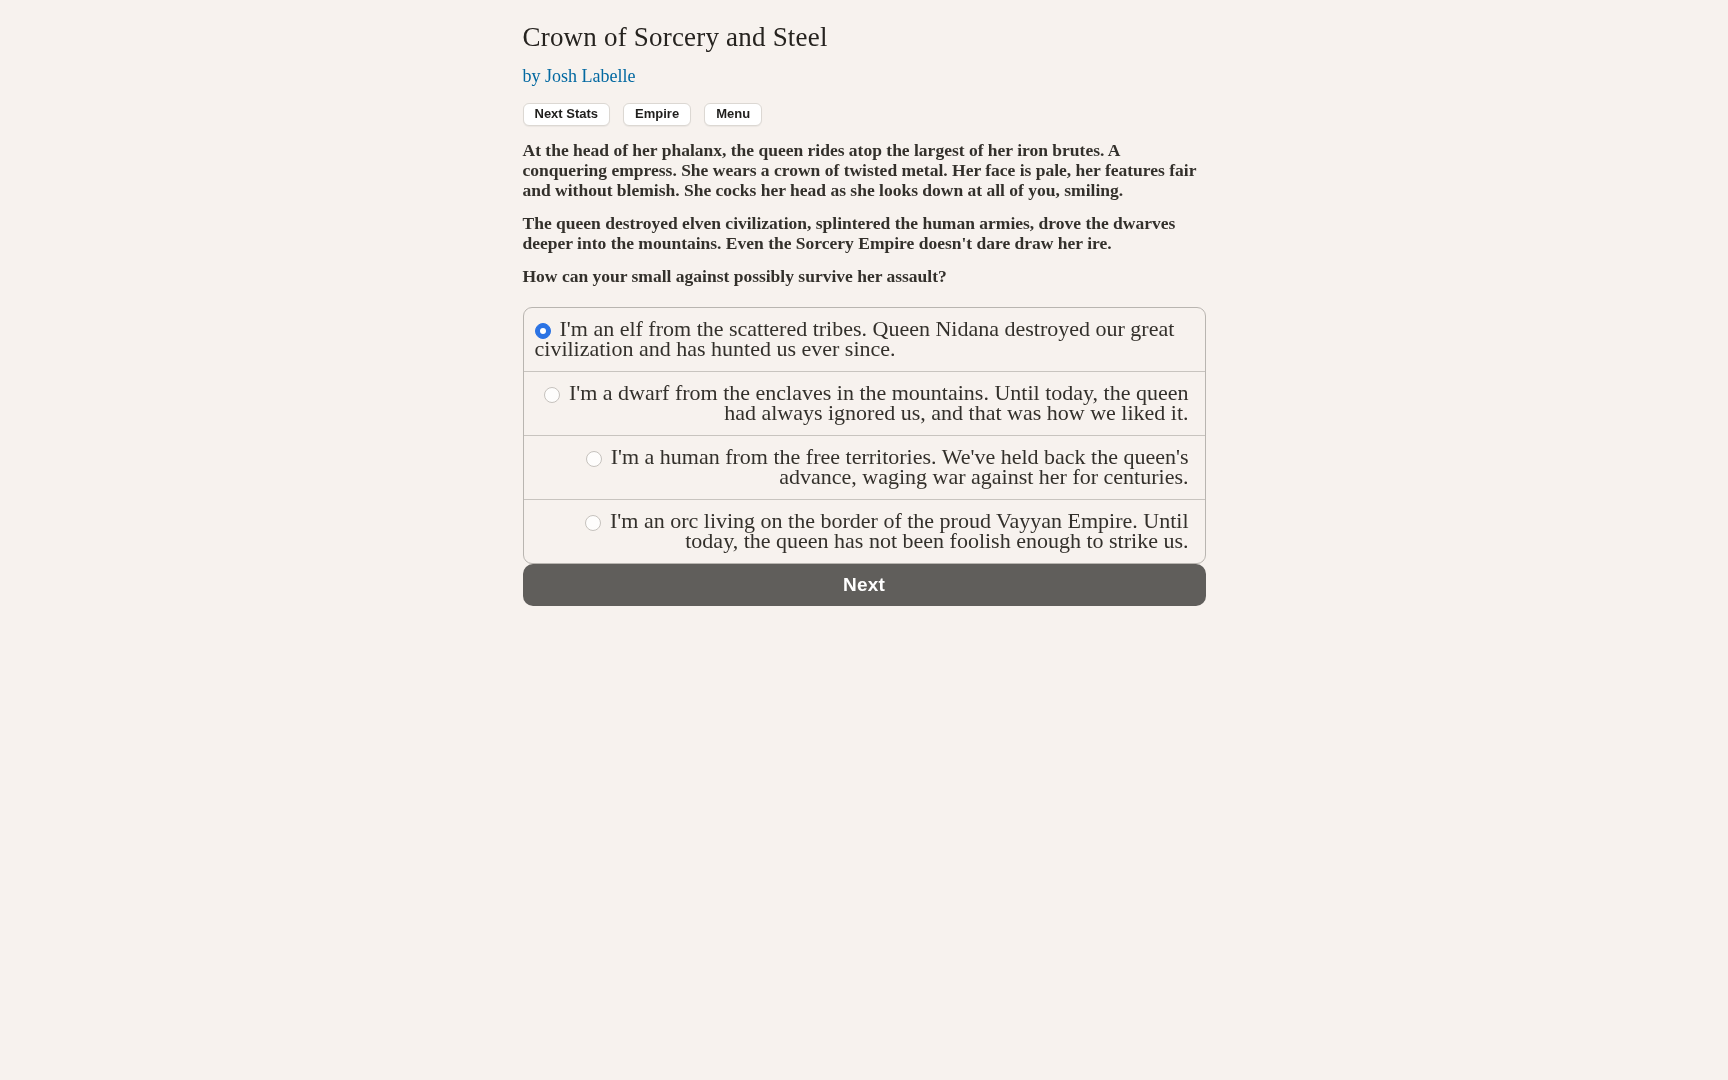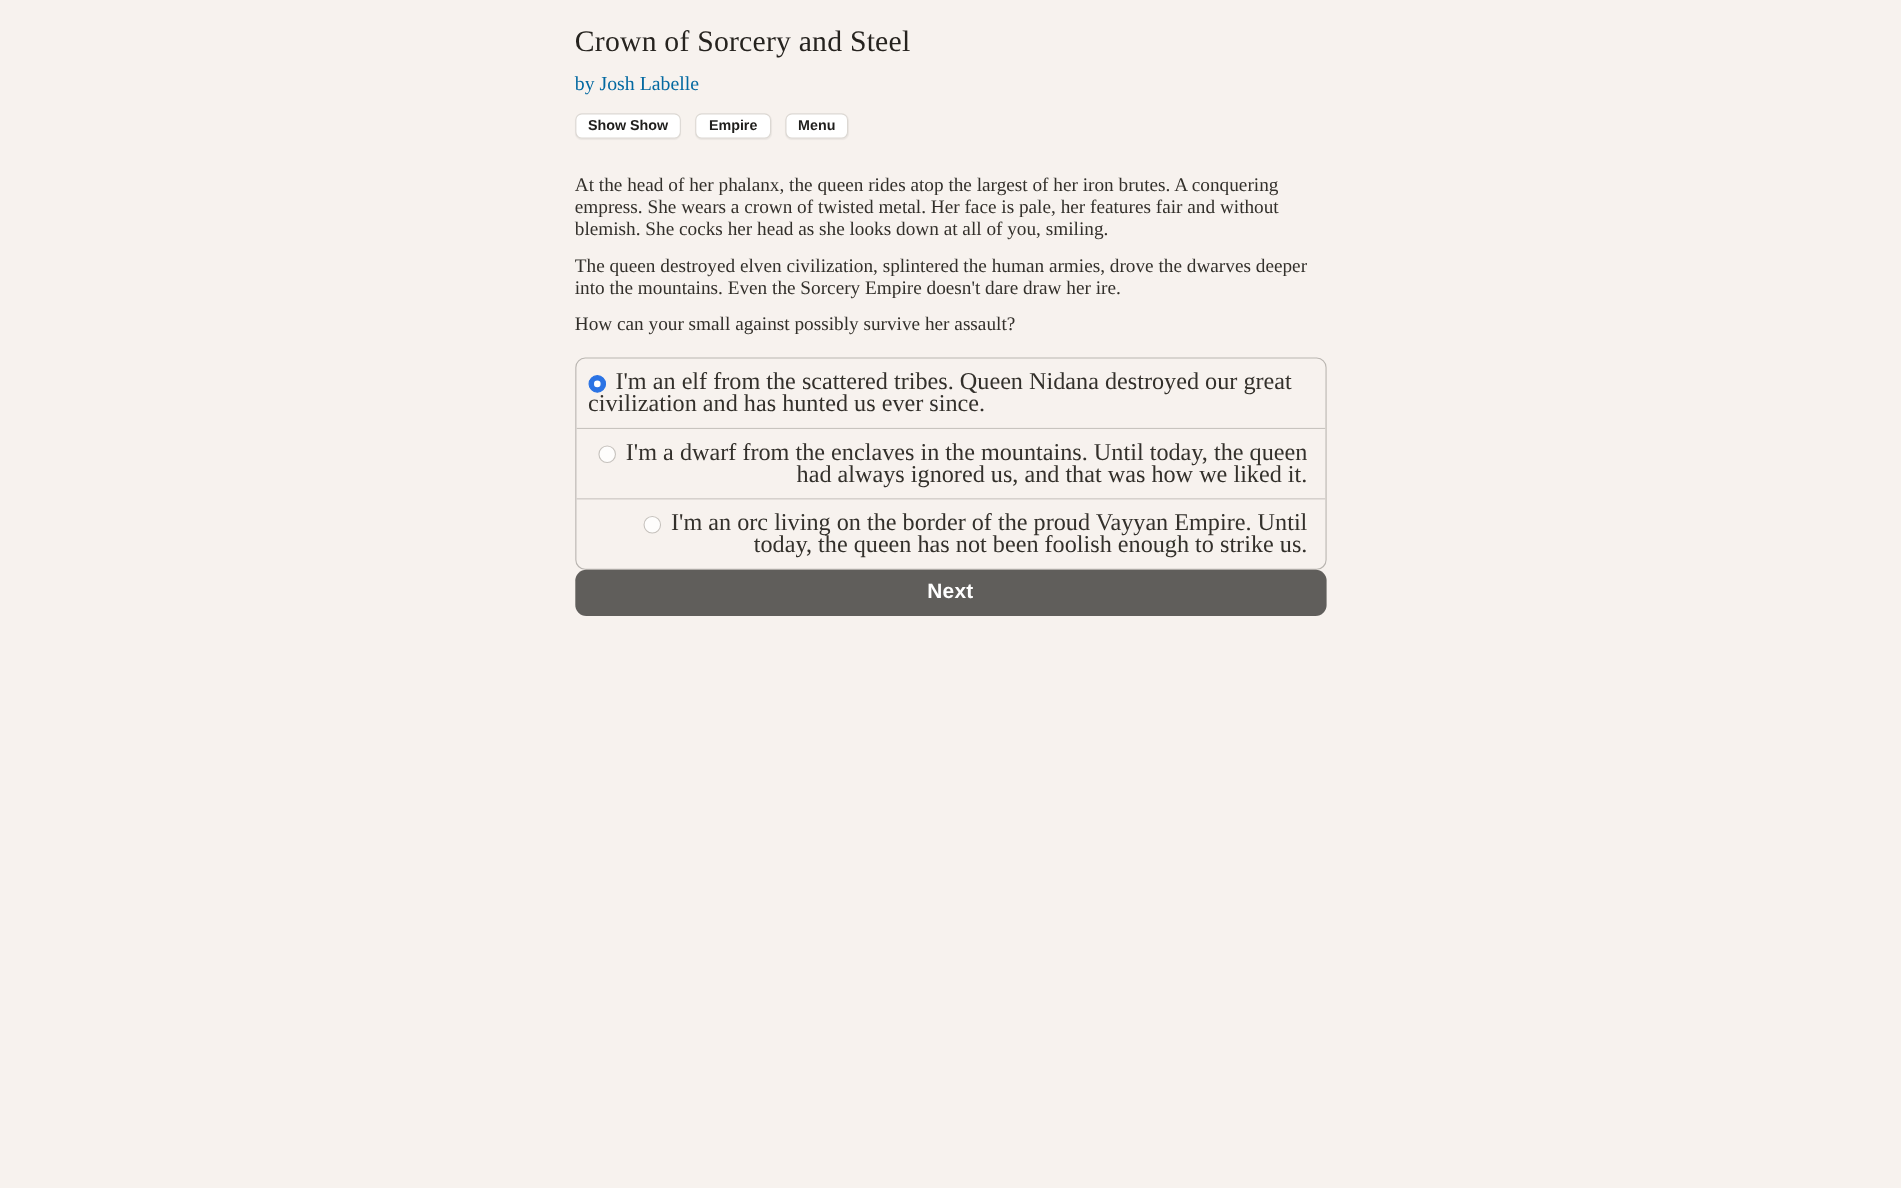--- a/index.html
+++ b/index.html
@@ -41,21 +41,22 @@
     color: #1f1e1c;
     background: #ffffff;
     border: 1px solid #dcd8d3;
     border-radius: 6px;
     padding: 3px 11px 4px;
     box-shadow: 0 1px 1px rgba(0,0,0,0.05);
     cursor: pointer;
     line-height: 1.1;
   }
   .story {
-    margin-top: 32px;
+    margin-top: 14px;
+    font-weight: bold;
   }
   .story p {
     font-size: 17.5px;
     line-height: 20px;
     margin: 0 0 13px 0;
   }
   .choice-box {
     margin-top: 21px;
     border: 1px solid #b9b5b0;
     border-radius: 9px;
@@ -118,32 +119,33 @@
 </head>
 <body>
 
 <div class="container">
 
   <h1 class="game-title">Crown of Sorcery and Steel</h1>
 
   <div class="author">by Josh Labelle</div>
 
   <div class="toolbar">
-    <button>Show Show</button>
+    <button>Next Stats</button>
     <button>Empire</button>
     <button>Menu</button>
   </div>
 
   <div class="story">
     <p>At the head of her phalanx, the queen rides atop the largest of her iron brutes. A conquering empress. She wears a crown of twisted metal. Her face is pale, her features fair and without blemish. She cocks her head as she looks down at all of you, smiling.</p>
     <p>The queen destroyed elven civilization, splintered the human armies, drove the dwarves deeper into the mountains. Even the Sorcery Empire doesn't dare draw her ire.</p>
     <p>How can your small against possibly survive her assault?</p>
   </div>
 
   <div class="choice-box">
     <label class="choice-row"><span class="radio checked"></span><span>I'm an elf from the scattered tribes. Queen Nidana destroyed our great civilization and has hunted us ever since.</span></label>
     <label class="choice-row"><span class="radio"></span><span>I'm a dwarf from the enclaves in the mountains. Until today, the queen had always ignored us, and that was how we liked it.</span></label>
+    <label class="choice-row"><span class="radio"></span><span>I'm a human from the free territories. We've held back the queen's advance, waging war against her for centuries.</span></label>
     <label class="choice-row"><span class="radio"></span><span>I'm an orc living on the border of the proud Vayyan Empire. Until today, the queen has not been foolish enough to strike us.</span></label>
   </div>
 
   <button class="next-button">Next</button>
 
 </div>
 
 </body></html>

